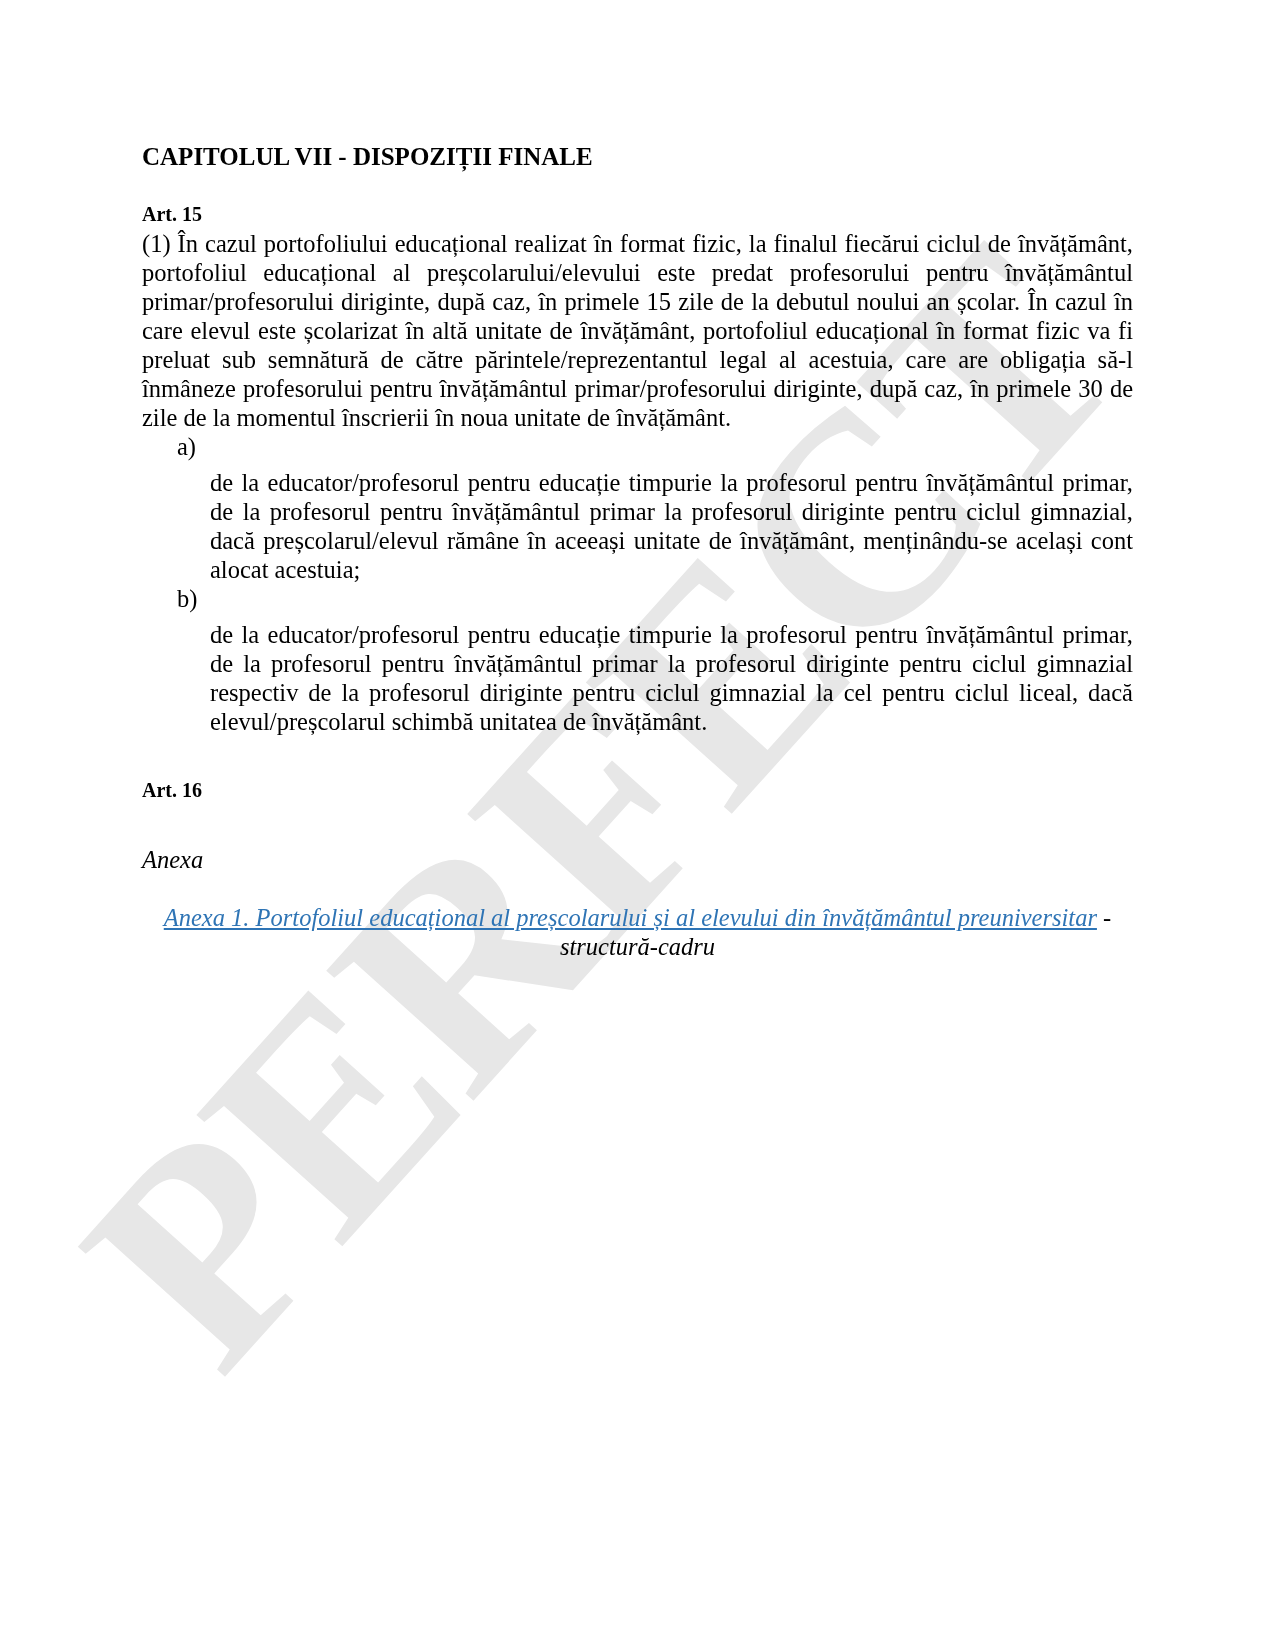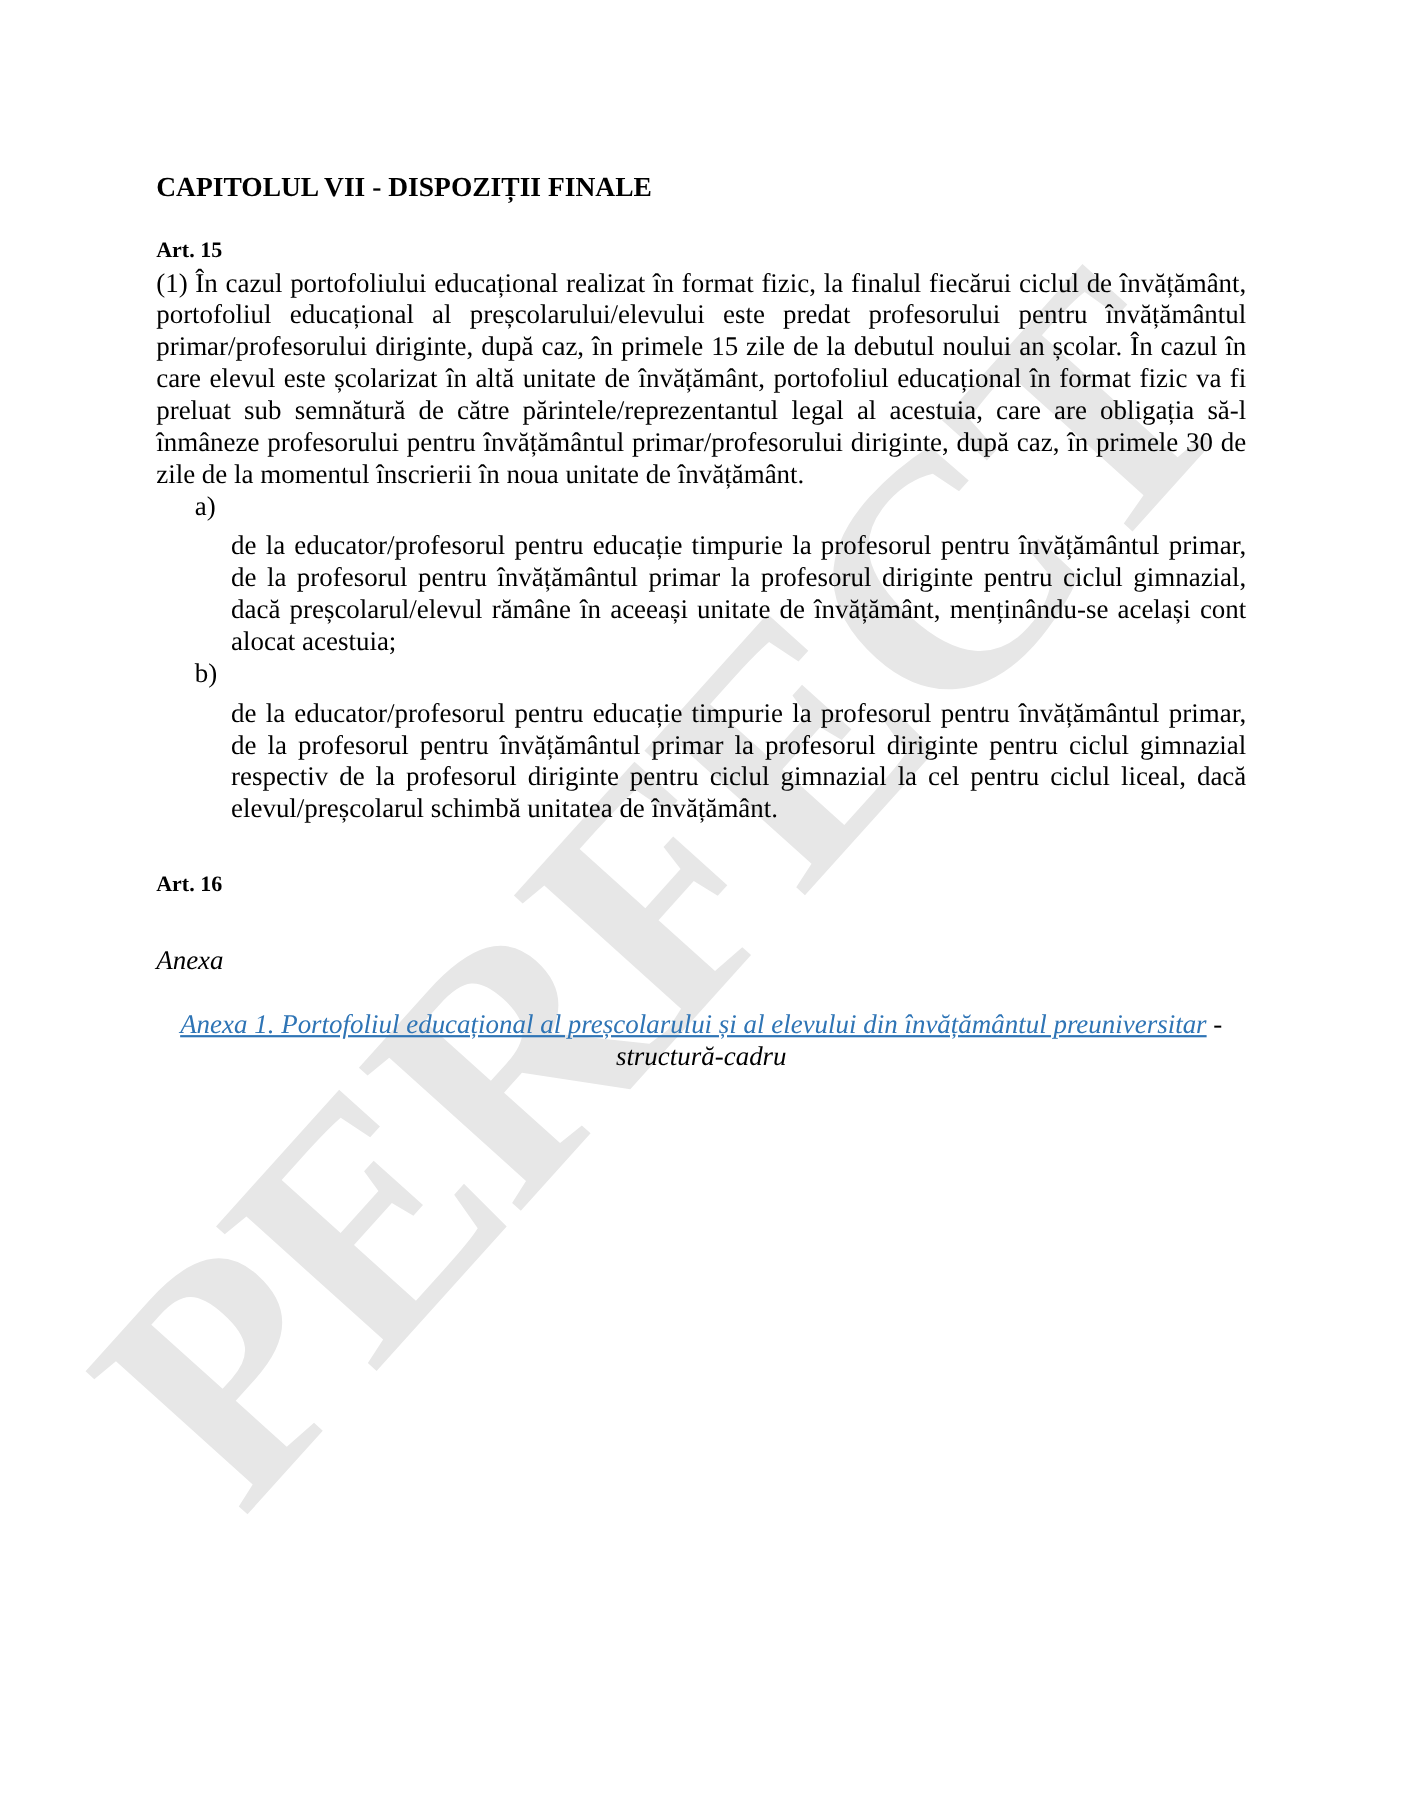--- a/index.html
+++ b/index.html
@@ -21,21 +21,21 @@
     font-weight: bold;
     font-size: 300px;
     letter-spacing: -6px;
     color: #e7e7e7;
     white-space: nowrap;
     user-select: none;
     z-index: 0;
   }
   .content {
     position: absolute;
-    top: 156px;
+    top: 142px;
     left: 142px;
     width: 991px;
     z-index: 1;
     font-size: 24.5px;
     line-height: 29px;
   }
   h1.chapter-title {
     font-size: 25px;
     line-height: 29px;
     font-weight: bold;

